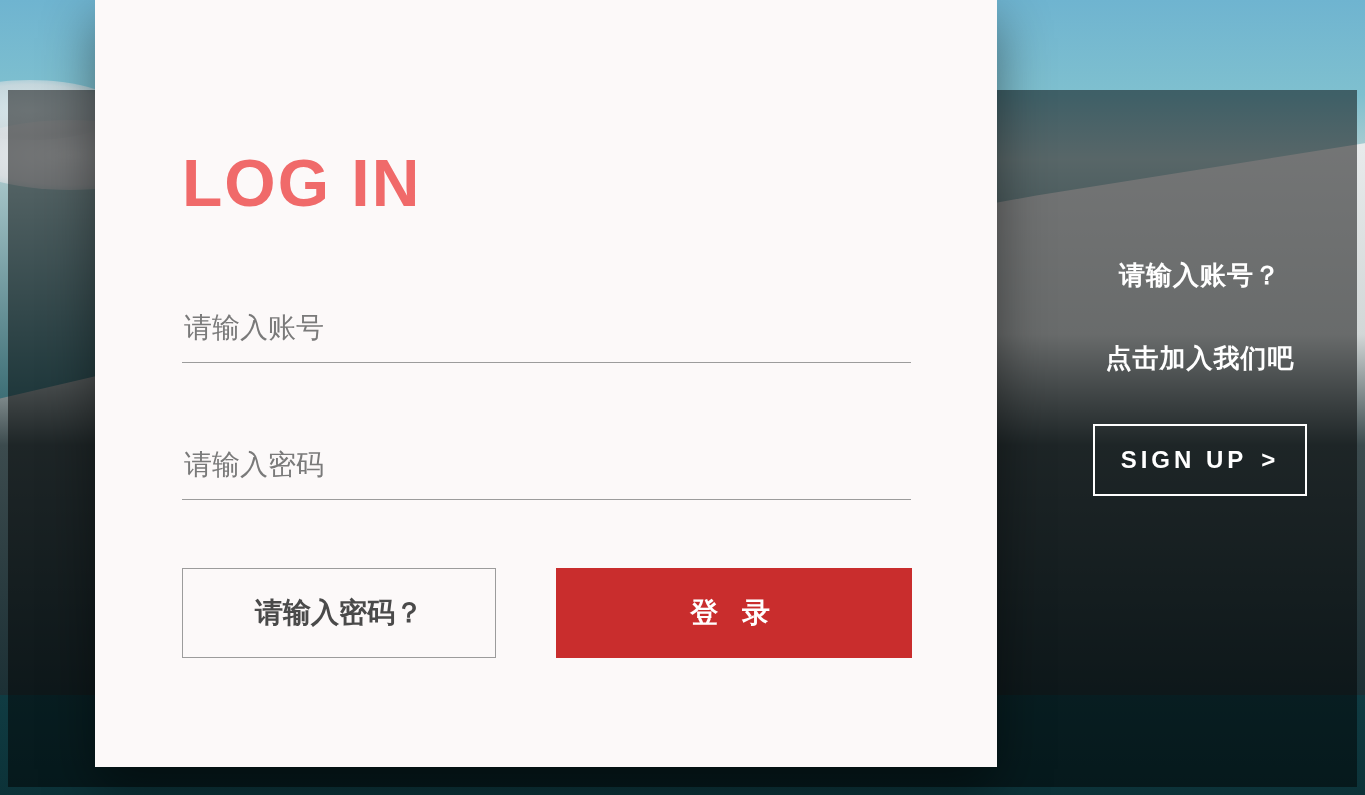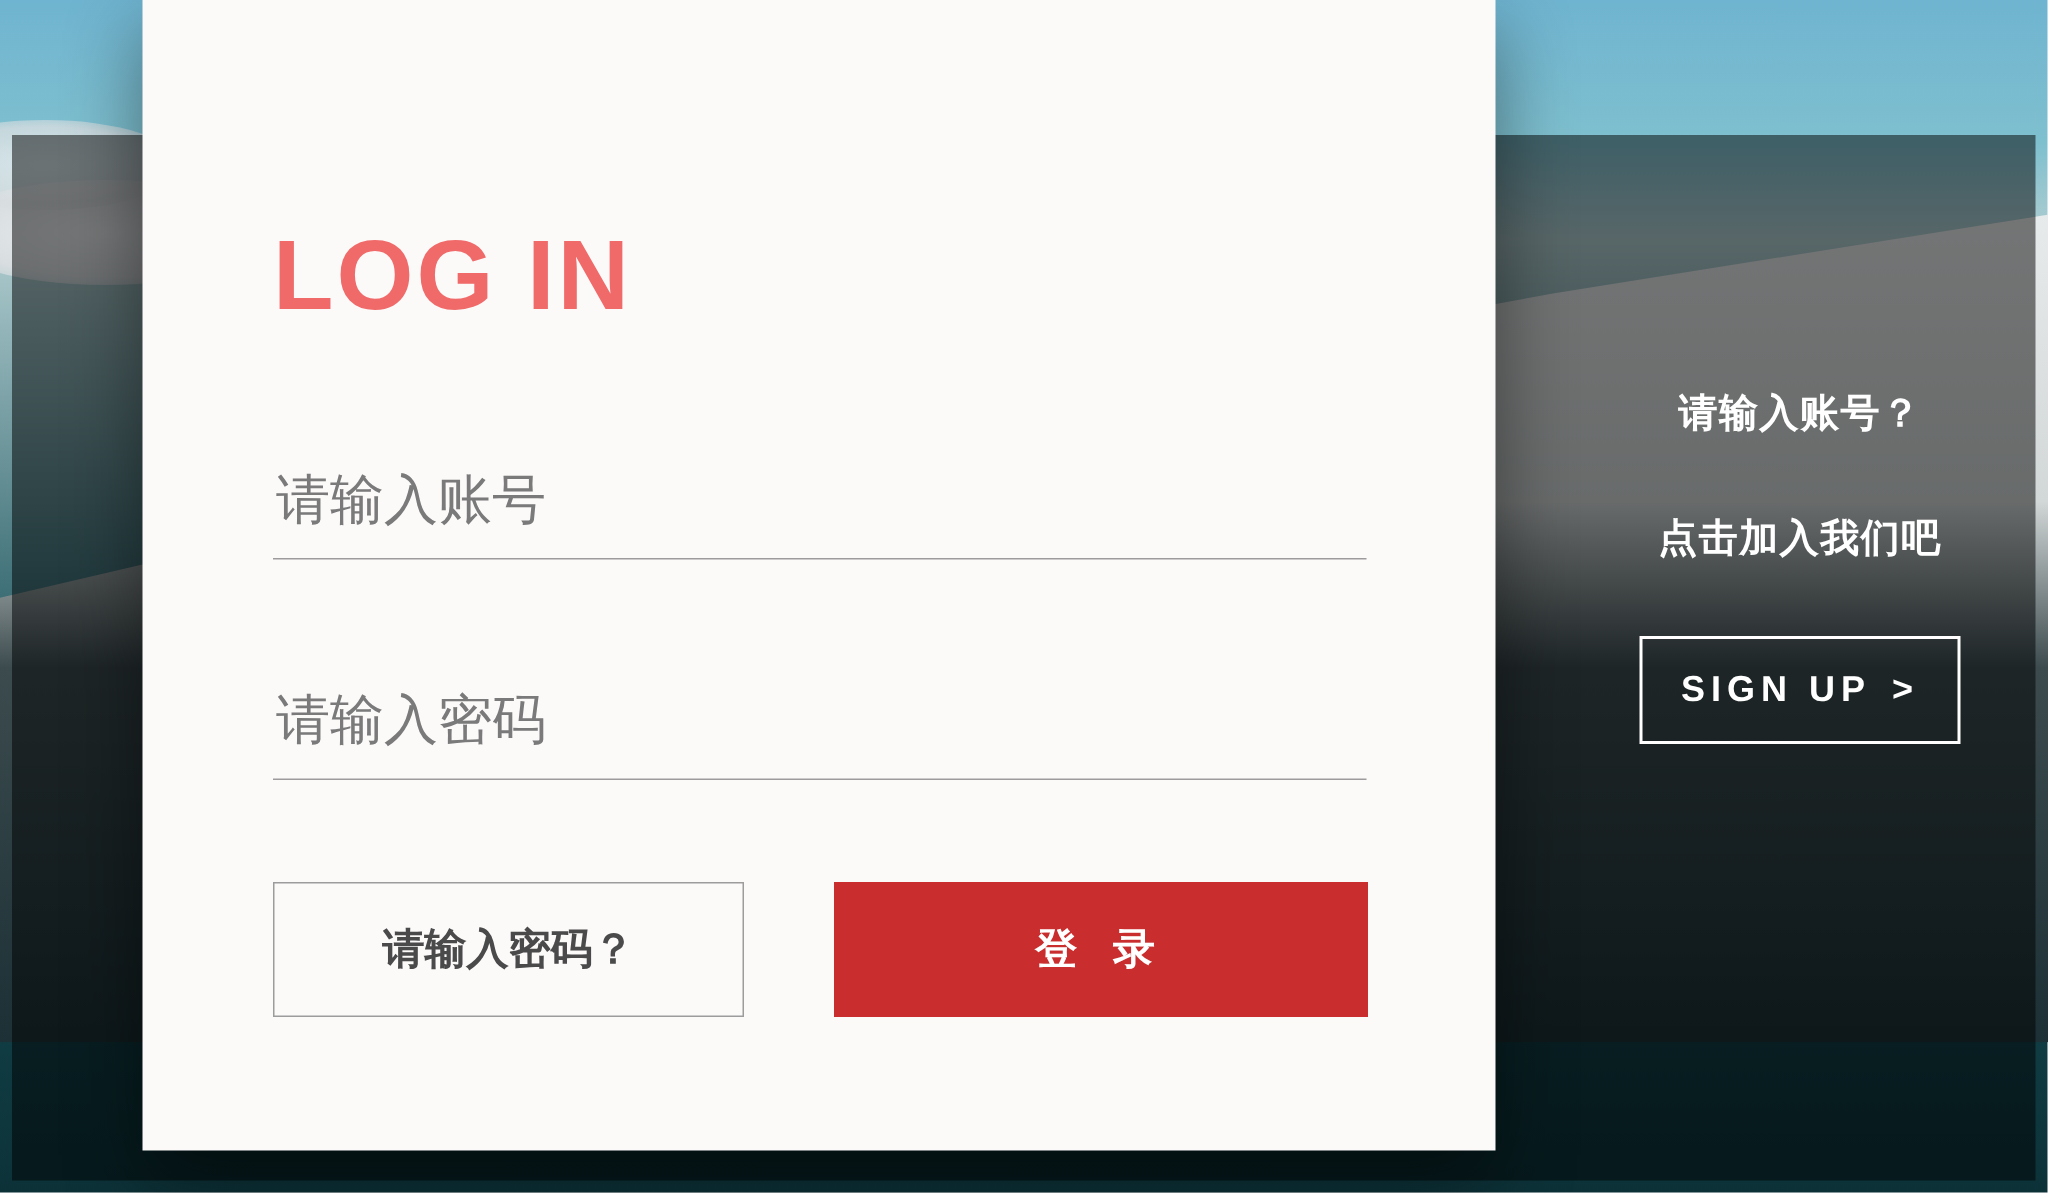--- a/index.html
+++ b/index.html
@@ -16,21 +16,21 @@
     background:linear-gradient(180deg,#e8ebec 0%,#d2d7d7 35%,#3c4b4e 55%,#1c3035 100%);
     clip-path:polygon(0% 100%,0% 55%,30% 35%,55% 22%,78% 10%,100% 0%,100% 100%);
   }
   
   .overlay{position:absolute;left:8px;right:8px;top:90px;bottom:8px;background:rgba(0,0,0,0.5);}
   
   .card{position:absolute;left:95px;top:0;width:902px;height:767px;background:#fcf9f9;box-shadow:0 20px 50px rgba(0,0,0,.45);}
   .card-inner{padding:145px 85px 0 87px;}
   .title{font-size:66px;font-weight:800;letter-spacing:2px;color:#f06a6a;margin:0 0 85px 0;}
   .field{width:725px;margin-bottom:80px;}
-  .field input{width:100%;border:none;border-bottom:1.5px solid #9c9c9c;background:transparent;font-size:36px;color:#333;padding:6px 2px 18px 2px;outline:none;font-family:inherit;}
+  .field input{width:100%;border:none;border-bottom:1.5px solid #9c9c9c;background:transparent;font-size:28px;color:#333;padding:6px 2px 18px 2px;outline:none;font-family:inherit;}
   .field input::placeholder{color:#7a7a7a;}
   .btn-row{display:flex;gap:60px;margin-top:-12px;}
   .btn{height:90px;display:flex;align-items:center;justify-content:center;font-size:28px;font-weight:700;cursor:pointer;font-family:inherit;}
   .btn.forgot{width:330px;border:1.5px solid #9c9c9c;background:#fcf9f9;color:#4a4a4a;}
   .btn.login{width:374px;background:#c92d2d;color:#fff;border:none;letter-spacing:8px;}
   
   .side{position:absolute;left:1060px;top:258px;width:280px;color:#fff;text-align:center;}
   .side p{margin:0 0 48px 0;font-size:26px;font-weight:700;letter-spacing:1px;}
   .signup{display:inline-flex;align-items:center;justify-content:center;min-width:210px;height:72px;padding:0 26px;border:2px solid #fff;color:#fff;background:transparent;font-size:24px;font-weight:700;letter-spacing:4px;cursor:pointer;font-family:inherit;}
   .signup .arrow{margin-left:14px;}

